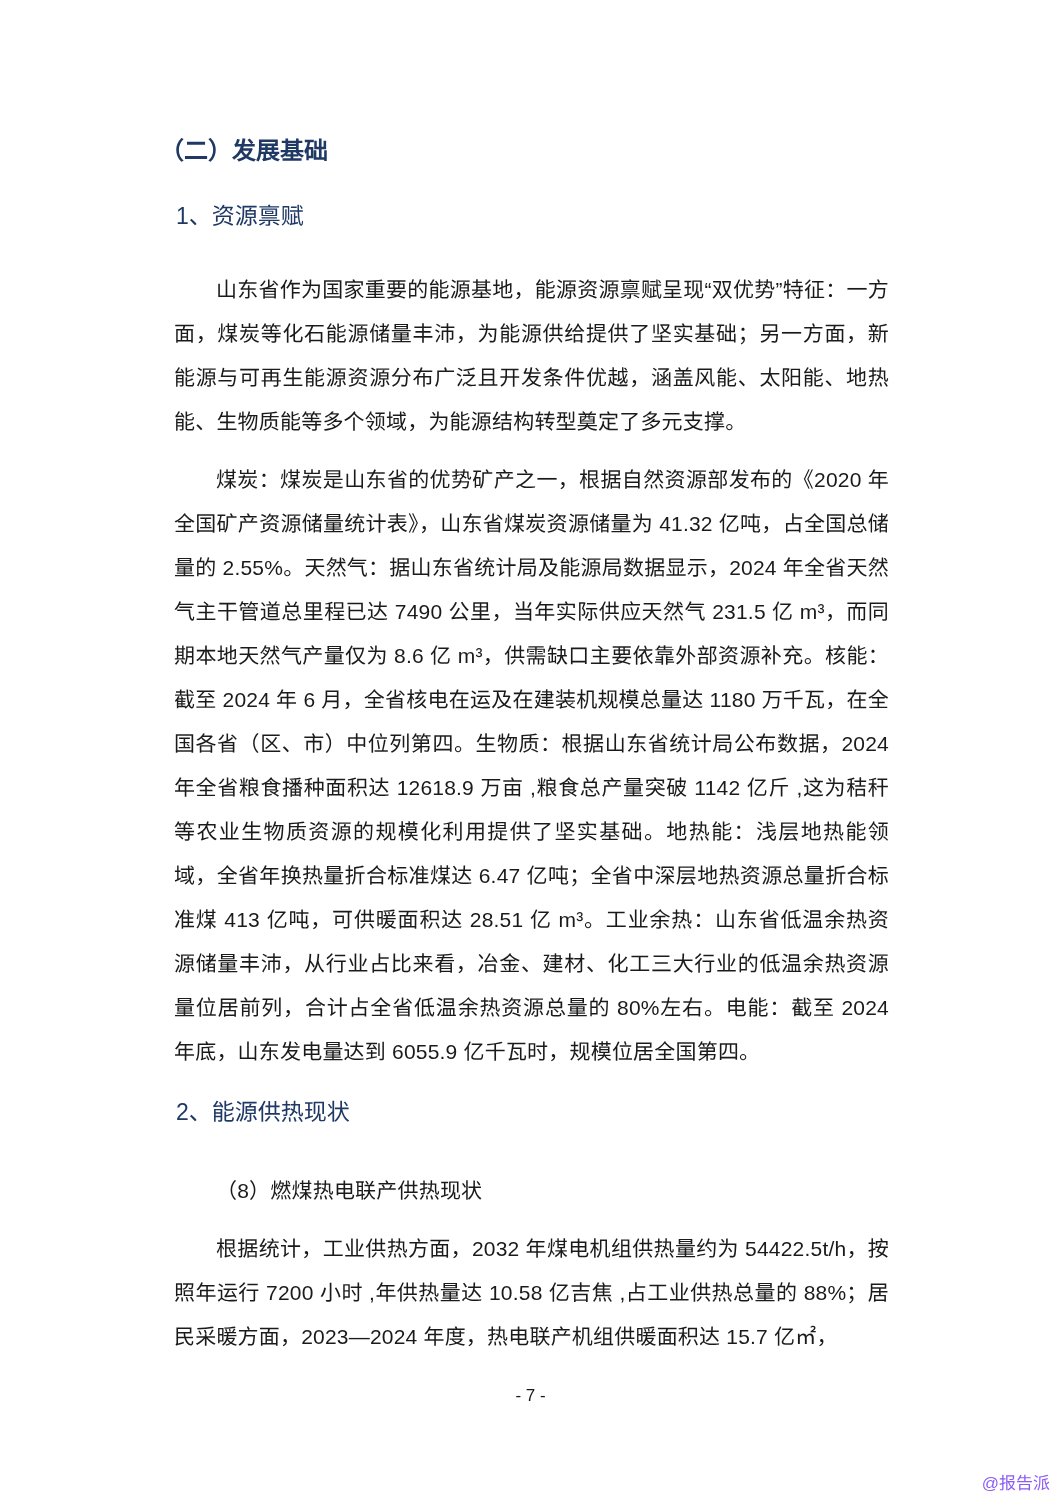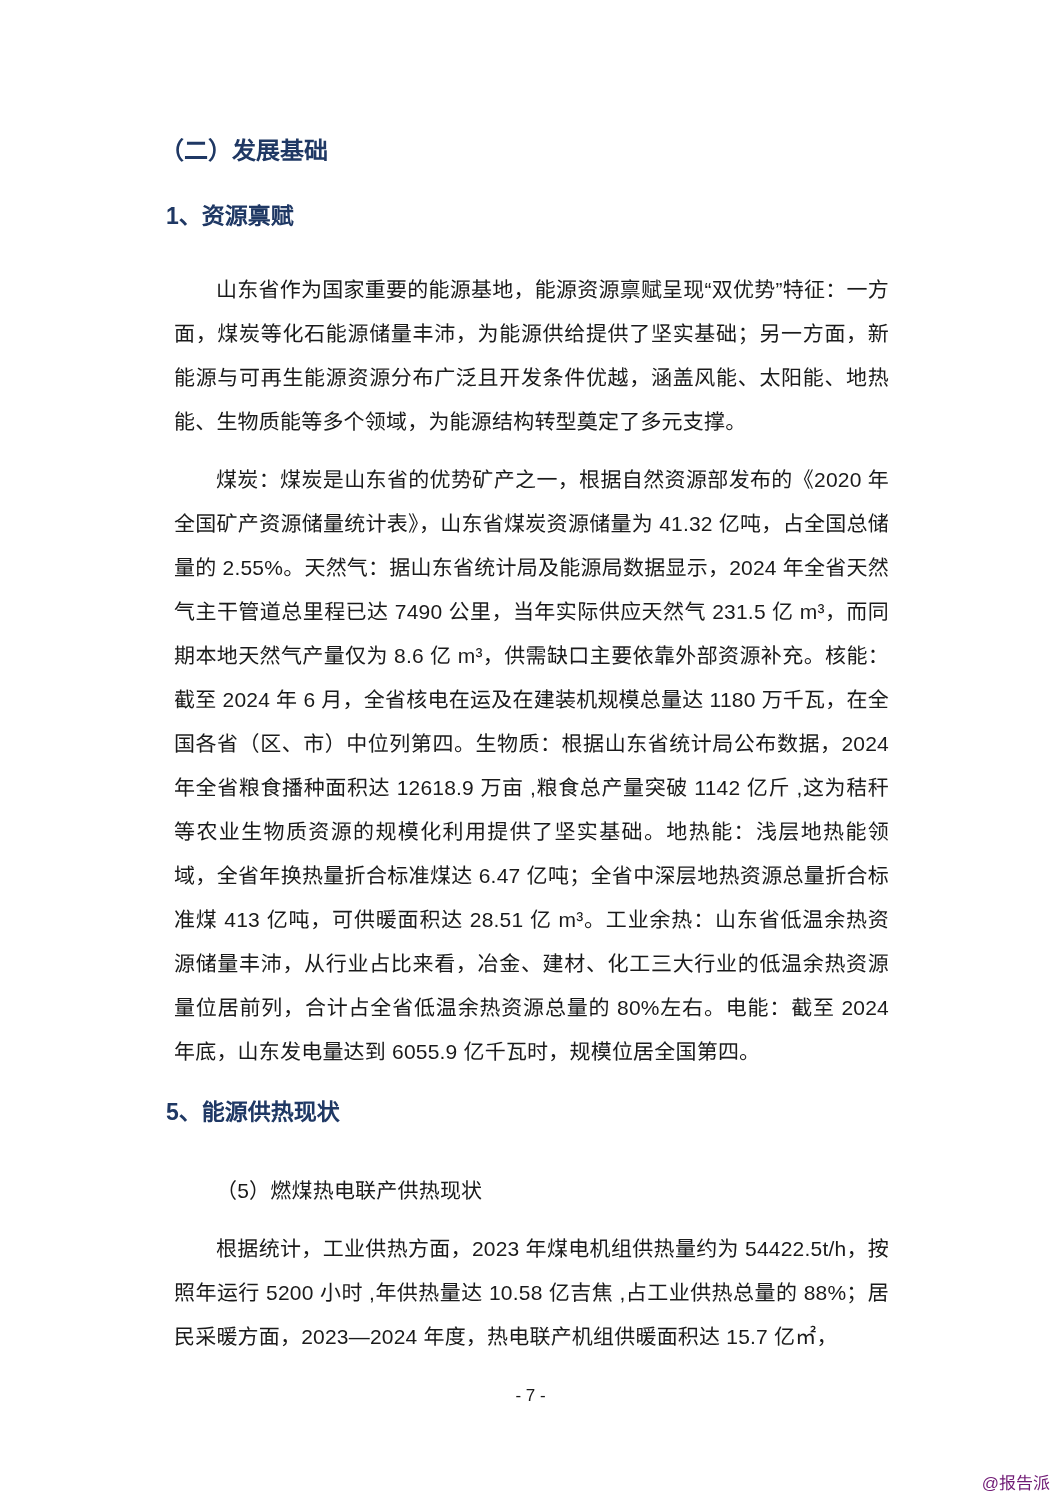--- a/index.html
+++ b/index.html
@@ -24,23 +24,23 @@
   .section-heading {
     margin: 0;
     color: #1f3864;
     font-size: 24px;
     font-weight: bold;
     line-height: 33px;
   }
   .sub-heading {
     color: #1f3864;
     font-size: 23px;
-    font-weight: bold;
+    font-weight: normal;
     line-height: 30px;
-    margin: 6px;
+    margin: 16px;
   }
   .sub-heading.first { margin-top: 34px; }
   .sub-heading.second { margin-top: 23px; }
   .para {
     margin: 14px;
     color: #1a1a1a;
     font-size: 21px;
     line-height: 44px;
     text-align: justify;
     text-justify: inter-ideograph;
@@ -59,44 +59,44 @@
     right: 0;
     text-align: center;
     color: #1a1a1a;
     font-size: 17px;
     line-height: 20px;
   }
   .watermark {
     position: absolute;
     right: 11px;
     bottom: 6px;
-    color: #701a75;
+    color: #8b5cf6;
     font-size: 17px;
     line-height: 20px;
   }
 </style>
 </head>
 <body>
 
 <div class="page">
   <div class="content">
 
     <h1 class="section-heading">（二）发展基础</h1>
 
     <h2 class="sub-heading first">1、资源禀赋</h2>
 
     <p class="para p1">山东省作为国家重要的能源基地，能源资源禀赋呈现“双优势”特征：一方面，煤炭等化石能源储量丰沛，为能源供给提供了坚实基础；另一方面，新能源与可再生能源资源分布广泛且开发条件优越，涵盖风能、太阳能、地热能、生物质能等多个领域，为能源结构转型奠定了多元支撑。</p>
 
     <p class="para p2">煤炭：煤炭是山东省的优势矿产之一，根据自然资源部发布的《2020 年全国矿产资源储量统计表》，山东省煤炭资源储量为 41.32 亿吨，占全国总储量的 2.55%。天然气：据山东省统计局及能源局数据显示，2024 年全省天然气主干管道总里程已达 7490 公里，当年实际供应天然气 231.5 亿 m³，而同期本地天然气产量仅为 8.6 亿 m³，供需缺口主要依靠外部资源补充。核能：截至 2024 年 6 月，全省核电在运及在建装机规模总量达 1180 万千瓦，在全国各省（区、市）中位列第四。生物质：根据山东省统计局公布数据，2024 年全省粮食播种面积达 12618.9 万亩 ,粮食总产量突破 1142 亿斤 ,这为秸秆等农业生物质资源的规模化利用提供了坚实基础。地热能：浅层地热能领域，全省年换热量折合标准煤达 6.47 亿吨；全省中深层地热资源总量折合标准煤 413 亿吨，可供暖面积达 28.51 亿 m³。工业余热：山东省低温余热资源储量丰沛，从行业占比来看，冶金、建材、化工三大行业的低温余热资源量位居前列，合计占全省低温余热资源总量的 80%左右。电能：截至 2024 年底，山东发电量达到 6055.9 亿千瓦时，规模位居全国第四。</p>
 
-    <h2 class="sub-heading second">5、能源供热现状</h2>
+    <h2 class="sub-heading second">2、能源供热现状</h2>
 
-    <p class="para item-heading">（5）燃煤热电联产供热现状</p>
+    <p class="para item-heading">（8）燃煤热电联产供热现状</p>
 
 
-    <p class="para p4">根据统计，工业供热方面，2023 年煤电机组供热量约为 54422.5t/h，按照年运行 5200 小时 ,年供热量达 10.58 亿吉焦 ,占工业供热总量的 88%；居民采暖方面，2023—2024 年度，热电联产机组供暖面积达 15.7 亿㎡，</p>
+    <p class="para p4">根据统计，工业供热方面，2032 年煤电机组供热量约为 54422.5t/h，按照年运行 7200 小时 ,年供热量达 10.58 亿吉焦 ,占工业供热总量的 88%；居民采暖方面，2023—2024 年度，热电联产机组供暖面积达 15.7 亿㎡，</p>
 
   </div>
 
   <div class="page-number">- 7 -</div>
 
   <div class="watermark">@报告派</div>
 </div>
 
 </body></html>

